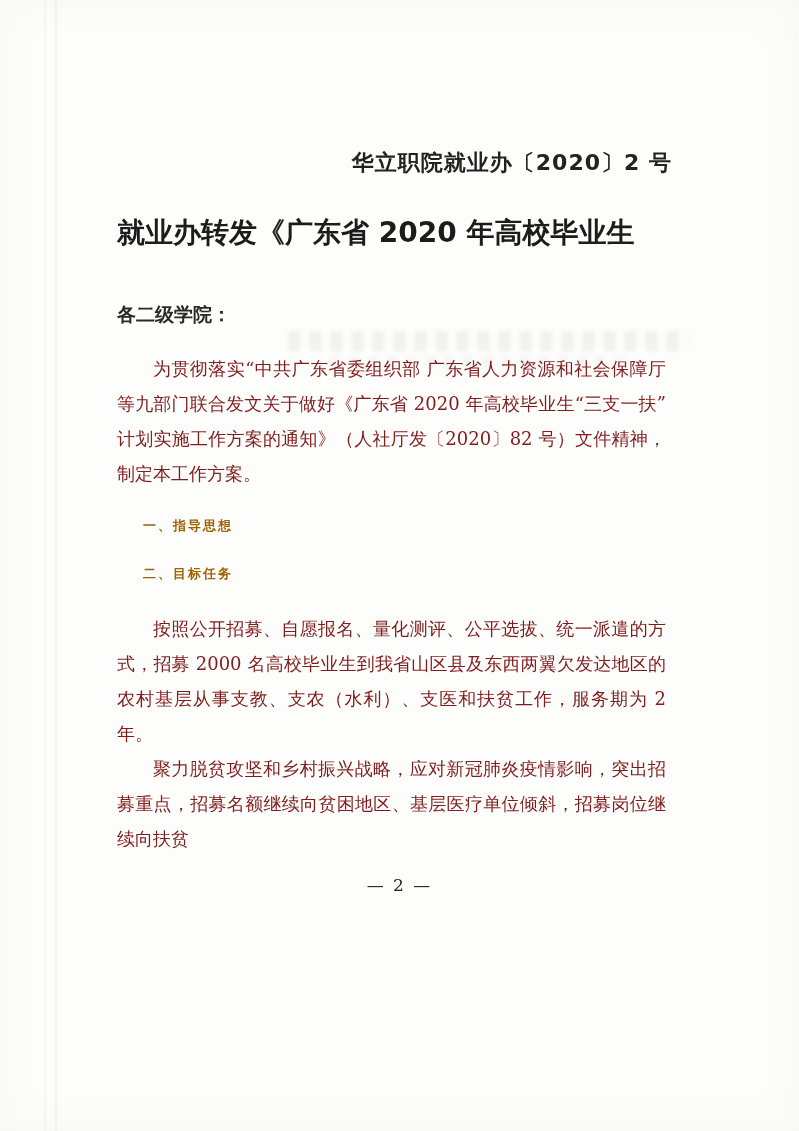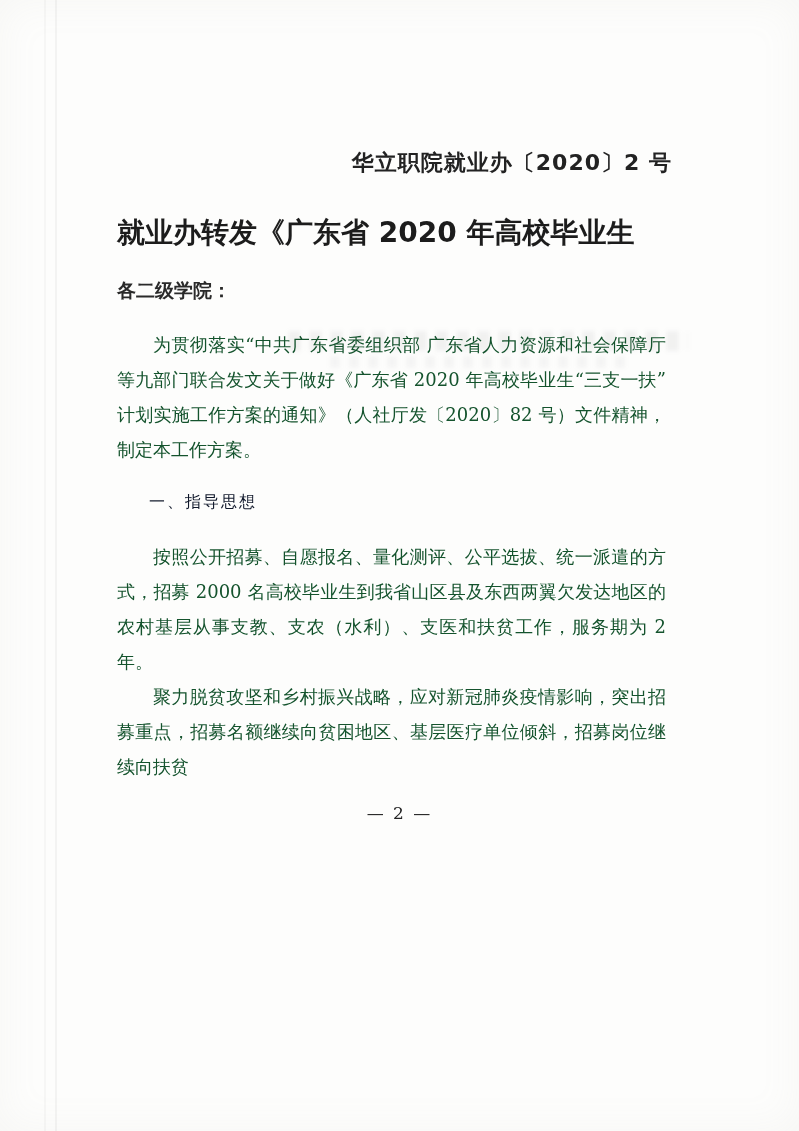--- a/index.html
+++ b/index.html
@@ -66,44 +66,44 @@
   .title {
     margin: 36px 0 0 0;
     font-family: "DejaVu Sans", sans-serif;
     font-weight: bold;
     font-size: 28px;
     line-height: 41px;
     color: #1c1c1c;
   }
   .title .line { display: block; }
   .salutation {
-    margin-top: 24px;
+    margin-top: 48px;
     font-family: "DejaVu Serif", serif;
     font-weight: bold;
     font-size: 19px;
     line-height: 26px;
     color: #2a2a2a;
   }
   .para {
     margin: 24px 16px 0 0;
     font-size: 18px;
     line-height: 35px;
     text-align: justify;
     text-indent: 2em;
-    color: #14532d;
+    color: #7f1d1d;
   }
   .para + .para { margin-top: 0; }
   .section-heading {
     margin: 22px 0 0 0;
     padding-left: 2em;
     font-family: "DejaVu Sans", sans-serif;
-    font-weight: normal;
-    font-size: 16px;
+    font-weight: bold;
+    font-size: 13px;
     line-height: 26px;
-    color: #0f172a;
+    color: #a16207;
     letter-spacing: 2px;
   }
   .page-number {
     margin-top: 16px;
     text-align: center;
     font-size: 17px;
     line-height: 26px;
     color: #222222;
     letter-spacing: 2px;
   }
@@ -126,20 +126,21 @@
       <span class="line">就业办转发《广东省 2020 年高校毕业生</span>
     </h1>
 
     <div class="salutation">各二级学院：</div>
 
     <p class="para">为贯彻落实“中共广东省委组织部 广东省人力资源和社会保障厅等九部门联合发文关于做好《广东省 2020 年高校毕业生“三支一扶”计划实施工作方案的通知》（人社厅发〔2020〕82 号）文件精神，制定本工作方案。</p>
 
     <div class="section-heading">一、指导思想</div>
 
 
+    <div class="section-heading">二、目标任务</div>
 
     <p class="para">按照公开招募、自愿报名、量化测评、公平选拔、统一派遣的方式，招募 2000 名高校毕业生到我省山区县及东西两翼欠发达地区的农村基层从事支教、支农（水利）、支医和扶贫工作，服务期为 2 年。</p>
 
     <p class="para">聚力脱贫攻坚和乡村振兴战略，应对新冠肺炎疫情影响，突出招募重点，招募名额继续向贫困地区、基层医疗单位倾斜，招募岗位继续向扶贫</p>
 
     <div class="page-number">— 2 —</div>
 
   </div>
 </div>
 

